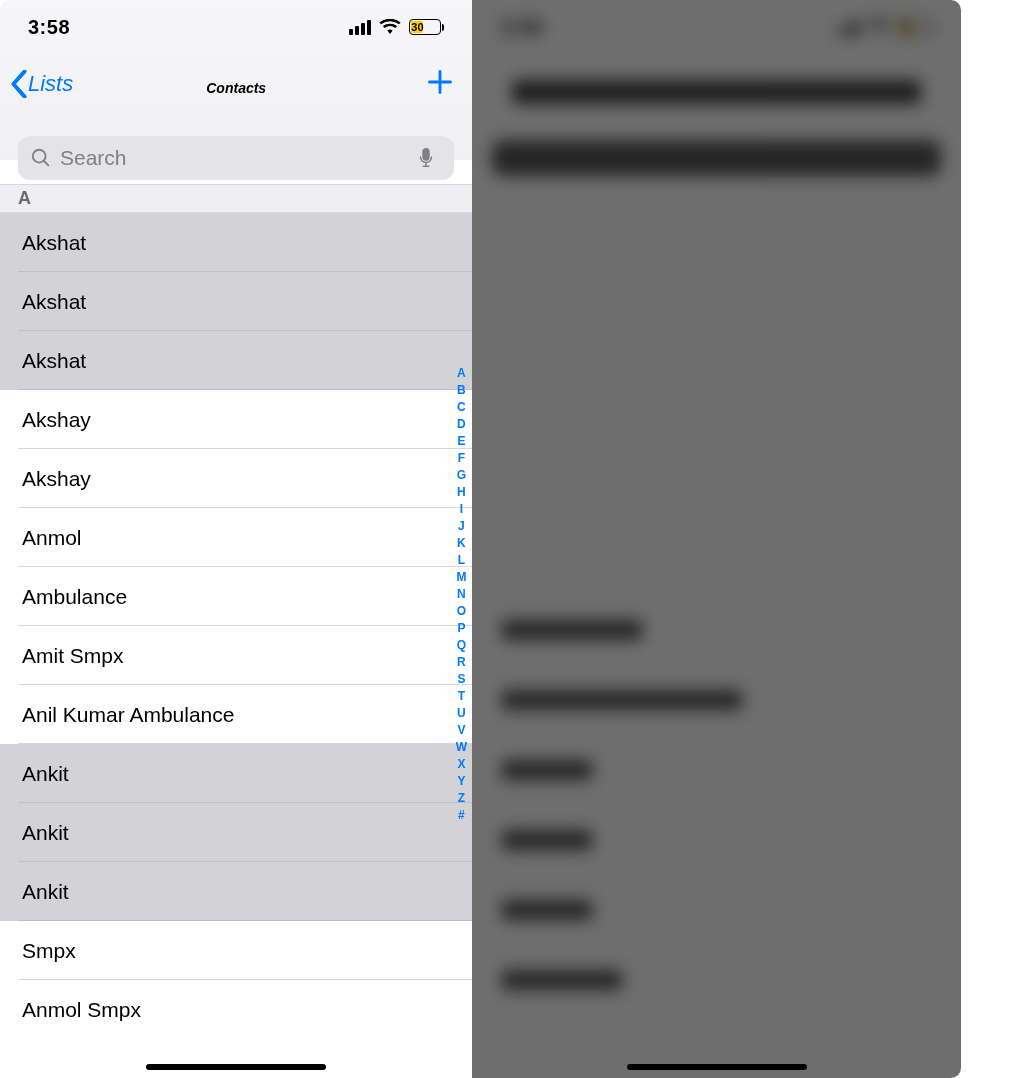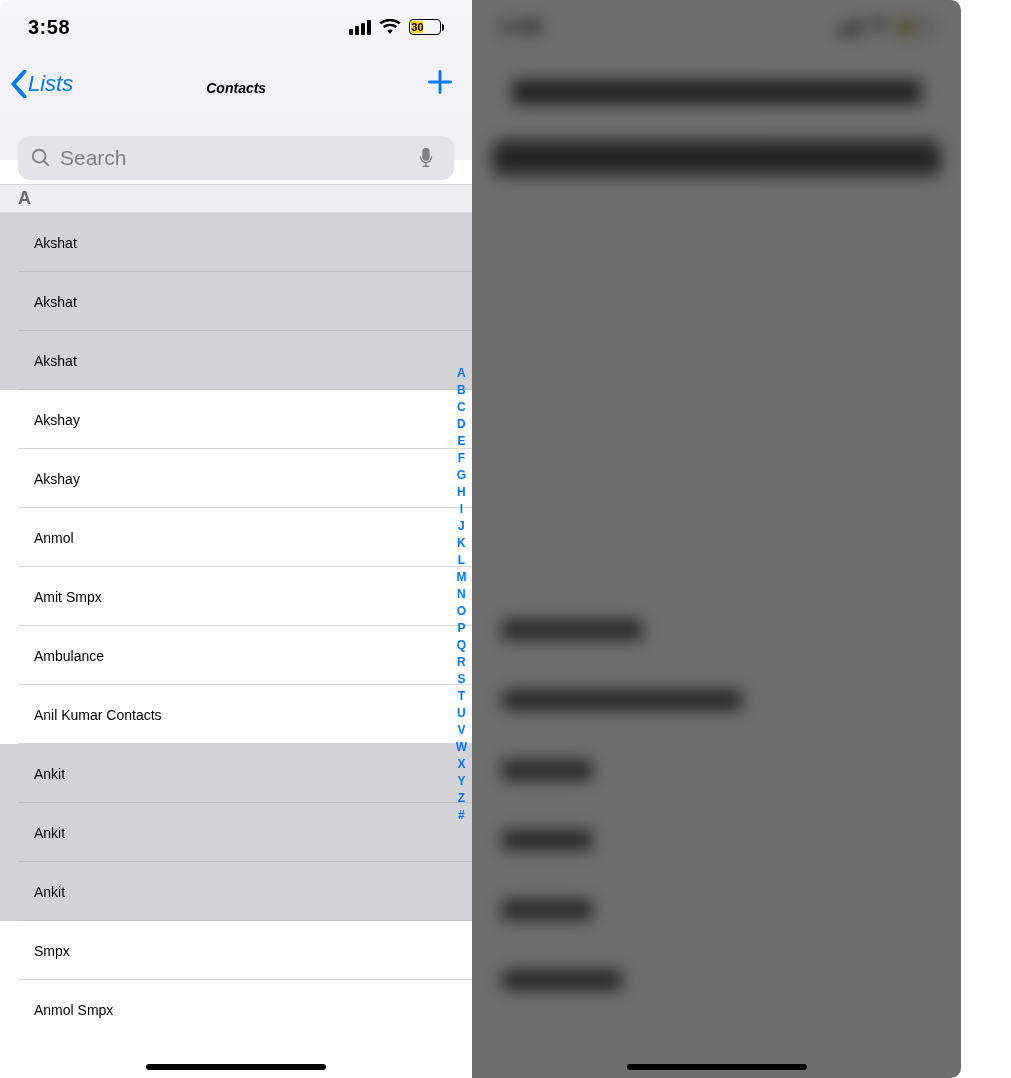--- a/index.html
+++ b/index.html
@@ -34,21 +34,21 @@
 
 .search { position:absolute; top:136px; left:18px; right:18px; height:44px; background:#e3e3e8; border-radius:12px; display:flex; align-items:center; padding:0 12px; color:#7f7f85; font-size:21px; }
 .search svg { width:22px; height:22px; margin-right:8px; }
 .search .mic { margin-left:auto; width:16px; height:22px; }
 
 
 .section-h { position:absolute; top:184px; left:0; right:0; height:29px; background:#efeff1; border-top:1px solid #d8d8dc; border-bottom:1px solid #d8d8dc; display:flex; align-items:center; padding-left:18px; font-size:18px; font-weight:600; color:#6a6a70; }
 
 
 .list { position:absolute; top:213px; left:0; right:0; bottom:0; overflow:hidden; }
-.row { height:59px; display:flex; align-items:center; padding-left:34px; font-size:14px; font-weight:400; position:relative; background:#fff; }
+.row { height:59px; display:flex; align-items:center; padding-left:22px; font-size:21px; font-weight:400; position:relative; background:#fff; }
 .row.sel { background:#d2d2d7; }
 .row:not(:last-child)::after { content:""; position:absolute; bottom:0; left:18px; right:0; height:1px; background:#d8d8dc; }
 .row.sel::after { background:#bfbfc4; }
 
 
 .index { position:absolute; right:2px; top:365px; width:18px; display:flex; flex-direction:column; align-items:center; font-size:12px; font-weight:600; color:#007aff; line-height:17px; }
 
 
 .home-ind { position:absolute; bottom:8px; left:50%; transform:translateX(-50%); width:180px; height:6px; background:#000; border-radius:3px; }
 
@@ -112,23 +112,23 @@
         <span>A</span>
       </div>
 
   <div class="list" id="list">
         <div class="row sel">Akshat</div>
         <div class="row sel">Akshat</div>
         <div class="row sel">Akshat</div>
         <div class="row">Akshay</div>
         <div class="row">Akshay</div>
         <div class="row">Anmol</div>
+        <div class="row">Ambulance</div>
         <div class="row">Amit Smpx</div>
-        <div class="row">Ambulance</div>
-        <div class="row">Anil Kumar Contacts</div>
+        <div class="row">Anil Kumar Ambulance</div>
         <div class="row sel">Ankit</div>
         <div class="row sel">Ankit</div>
         <div class="row sel">Ankit</div>
         <div class="row">Smpx</div>
         <div class="row">Anmol Smpx</div>
       </div>
 
   <div class="index" id="index">
         <div>A</div>
         <div>B</div>

